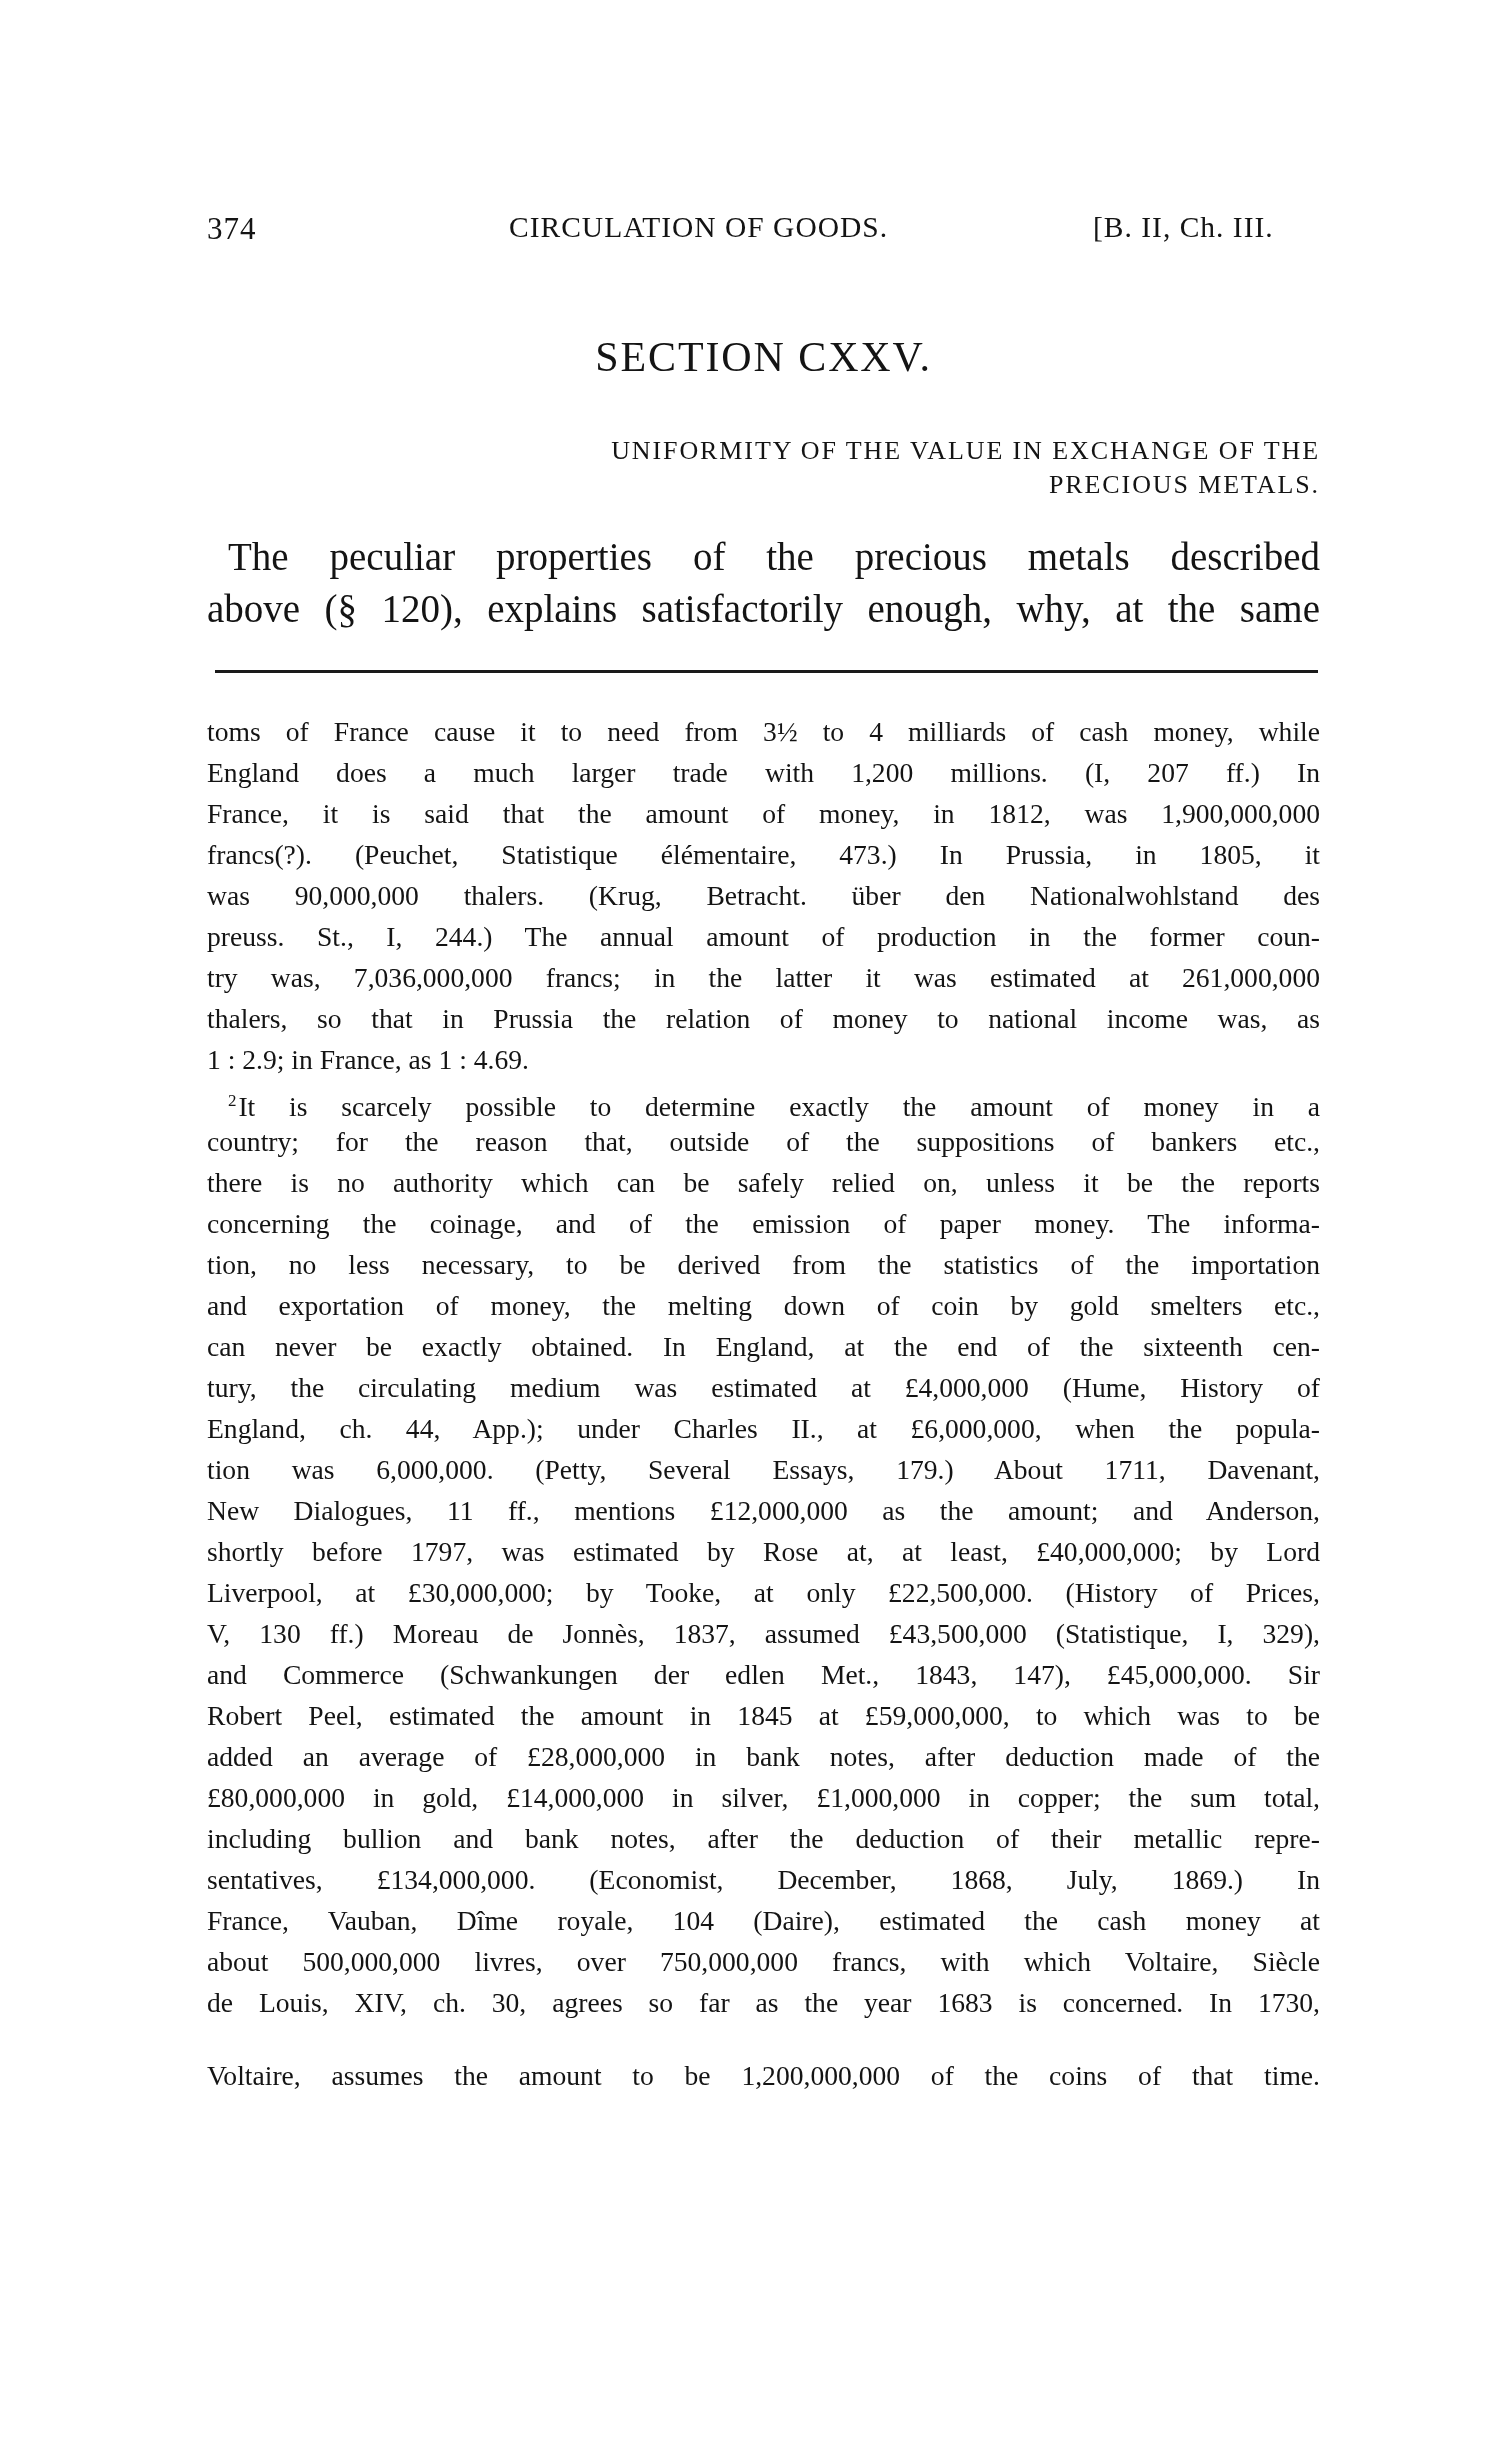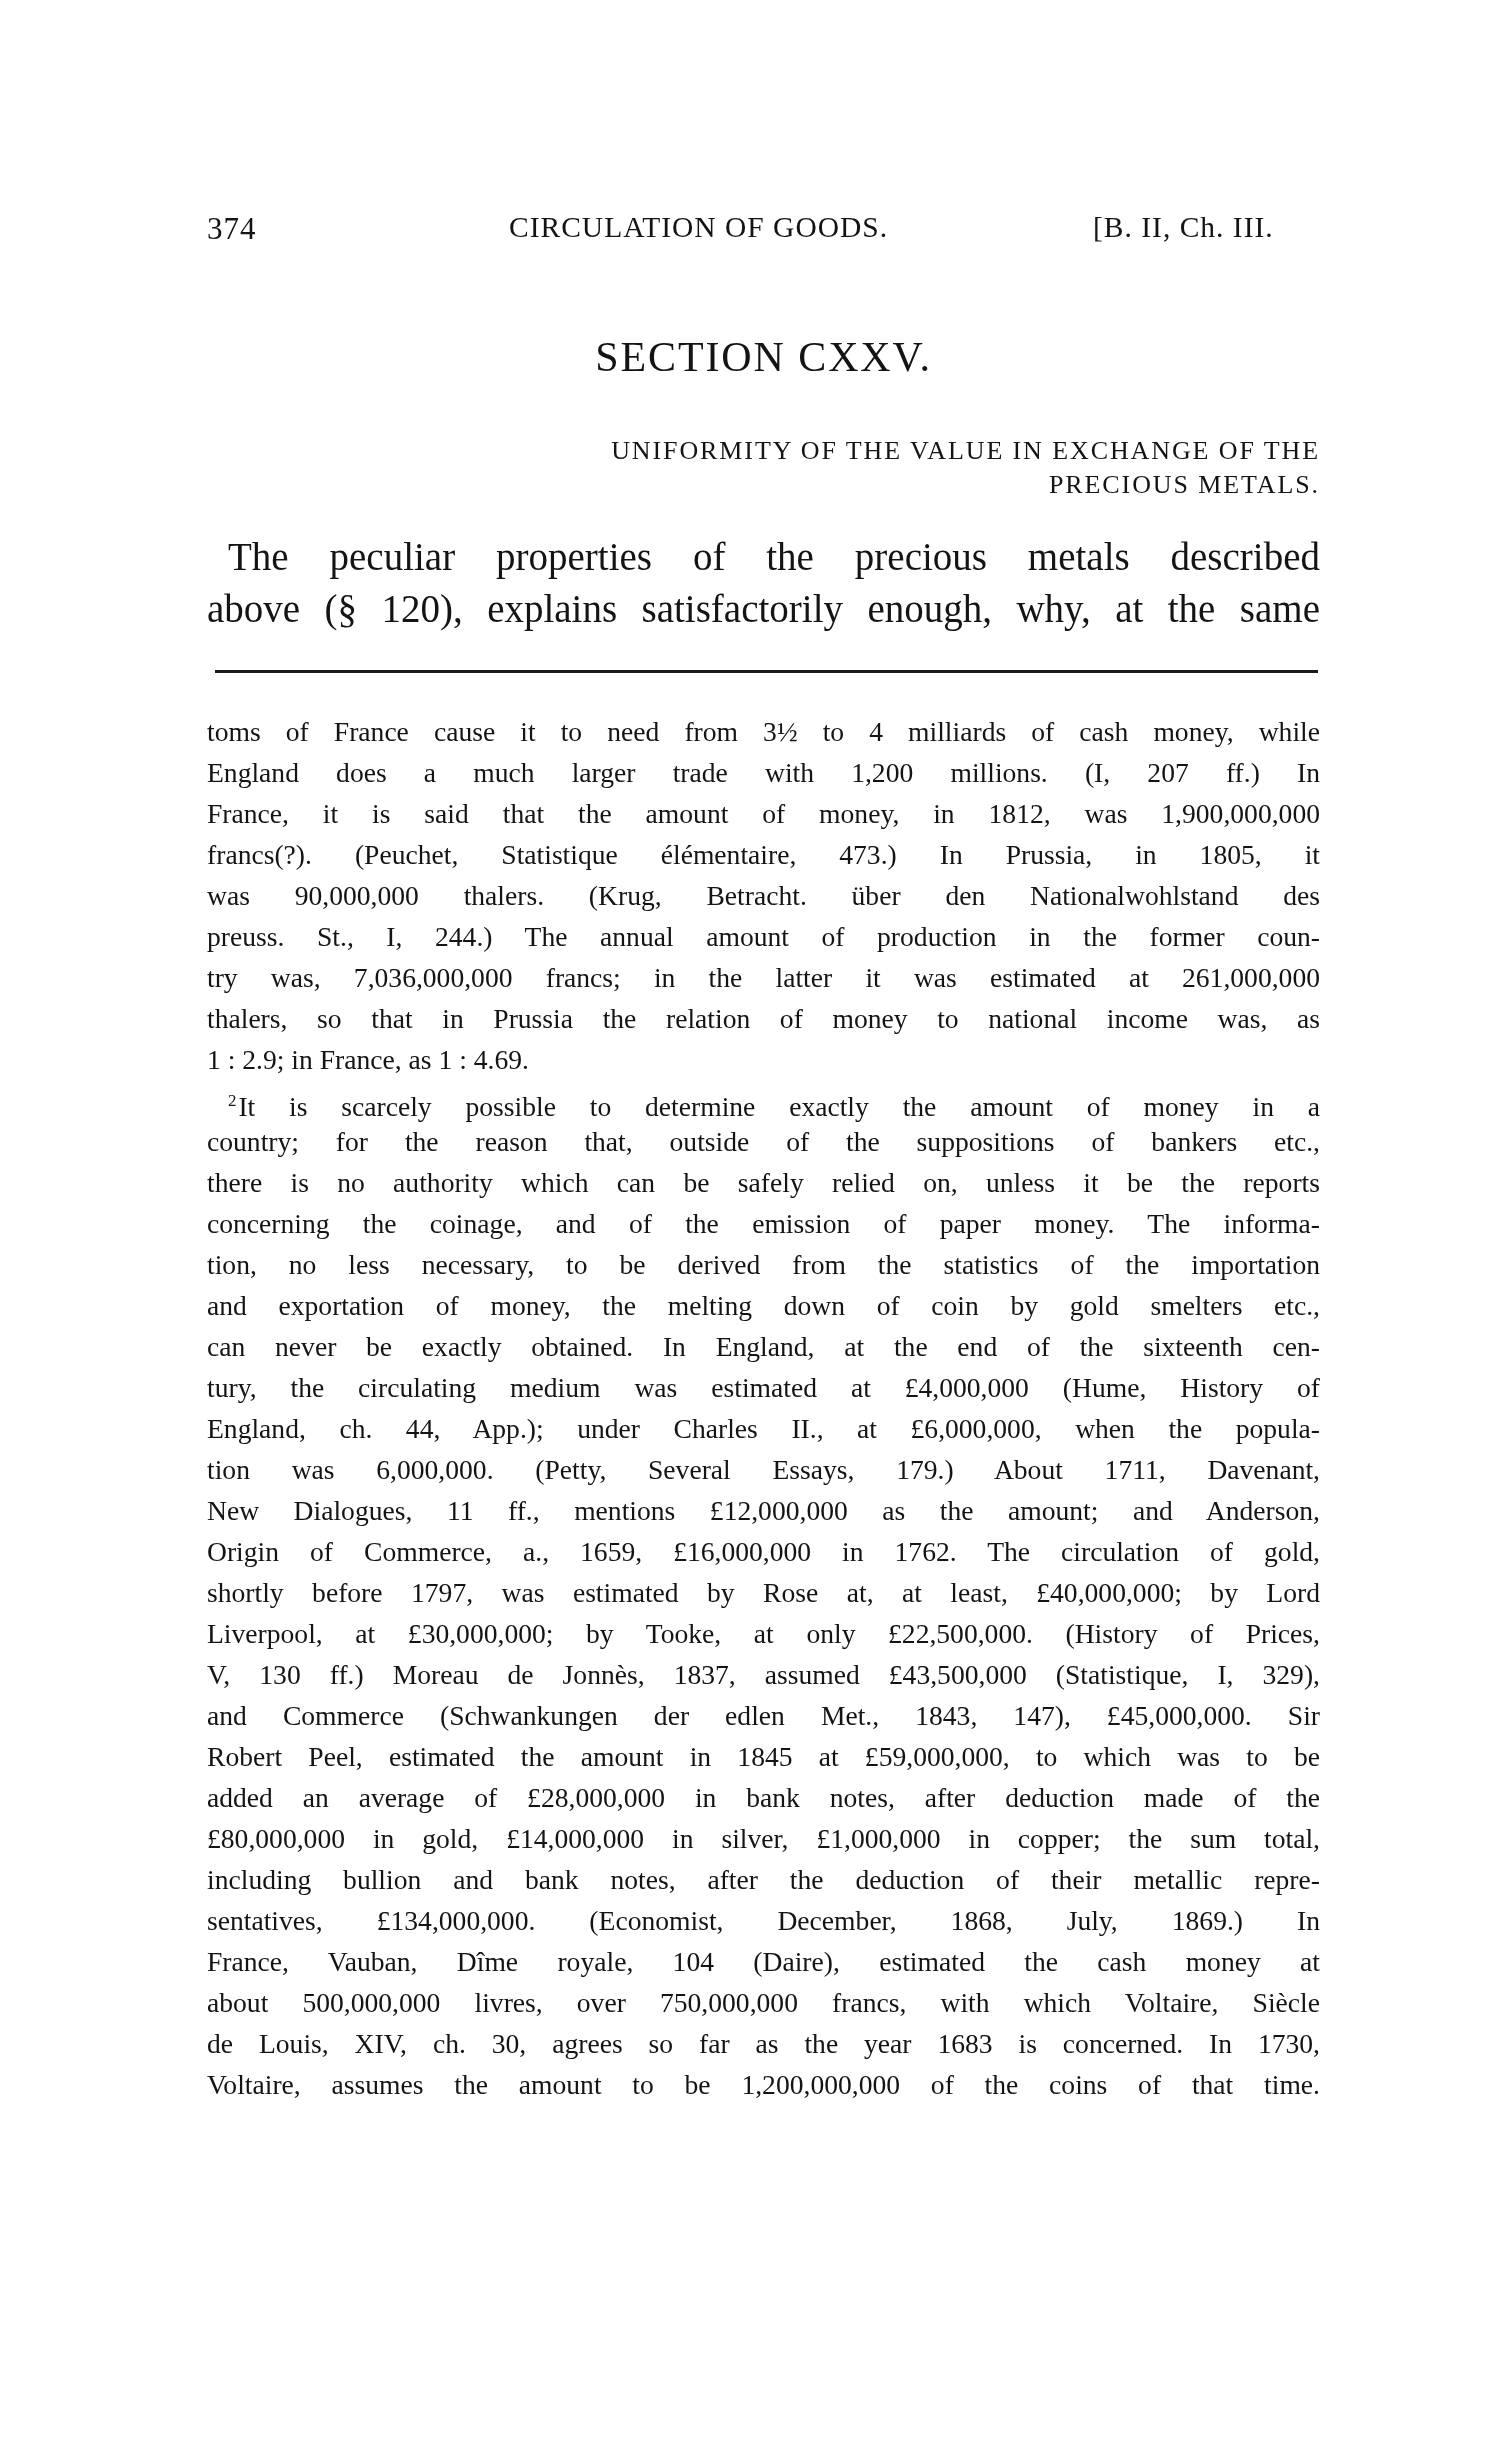--- a/index.html
+++ b/index.html
@@ -101,21 +101,21 @@
     display: block;
     text-align: justify;
     text-align-last: justify;
     white-space: nowrap;
     height: 41px;
   }
   .footnotes .line.last {
     text-align-last: left;
   }
   .footnotes .line.indent { text-indent: 21px; }
-  .footnotes .line.final { text-align-last: justify; }
+  .footnotes .line.final { text-align-last: justify; margin-top: 32px; }
   .fn-mark {
     font-size: 17px;
     vertical-align: 9.5px;
     margin-right: 1.9px;
   }
   .it { }
 </style>
 </head>
 <body>
 
@@ -155,21 +155,20 @@
       <span class="line"><span>country; for the reason that, outside of the suppositions of bankers etc.,</span></span>
       <span class="line"><span>there is no authority which can be safely relied on, unless it be the reports</span></span>
       <span class="line"><span>concerning the coinage, and of the emission of paper money. The informa-</span></span>
       <span class="line"><span>tion, no less necessary, to be derived from the statistics of the importation</span></span>
       <span class="line"><span>and exportation of money, the melting down of coin by gold smelters etc.,</span></span>
       <span class="line"><span>can never be exactly obtained. In England, at the end of the sixteenth cen-</span></span>
       <span class="line"><span>tury, the circulating medium was estimated at £4,000,000 (</span><span class="it">Hume</span><span>, History of</span></span>
       <span class="line"><span>England, ch. 44, App.); under Charles II., at £6,000,000, when the popula-</span></span>
       <span class="line"><span>tion was 6,000,000. (</span><span class="it">Petty</span><span>, Several Essays, 179.) About 1711, </span><span class="it">Davenant</span><span>,</span></span>
       <span class="line"><span>New Dialogues, 11 ff., mentions £12,000,000 as the amount; and </span><span class="it">Anderson</span><span>,</span></span>
-      <span class="line"><span>Origin of Commerce, a., 1659, £16,000,000 in 1762. The circulation of gold,</span></span>
       <span class="line"><span>shortly before 1797, was estimated by </span><span class="it">Rose</span><span> at, at least, £40,000,000; by Lord</span></span>
       <span class="line"><span class="it">Liverpool</span><span>, at £30,000,000; by </span><span class="it">Tooke</span><span>, at only £22,500,000. (History of Prices,</span></span>
       <span class="line"><span>V, 130 ff.) </span><span class="it">Moreau de Jonnès</span><span>, 1837, assumed £43,500,000 (Statistique, I, 329),</span></span>
       <span class="line"><span>and </span><span class="it">Commerce</span><span> (Schwankungen der edlen Met., 1843, 147), £45,000,000. </span><span class="it">Sir</span></span>
       <span class="line"><span class="it">Robert Peel</span><span>, estimated the amount in 1845 at £59,000,000, to which was to be</span></span>
       <span class="line"><span>added an average of £28,000,000 in bank notes, after deduction made of the</span></span>
       <span class="line"><span>£80,000,000 in gold, £14,000,000 in silver, £1,000,000 in copper; the sum total,</span></span>
       <span class="line"><span>including bullion and bank notes, after the deduction of their metallic repre-</span></span>
       <span class="line"><span>sentatives, £134,000,000. (Economist, December, 1868, July, 1869.) In</span></span>
       <span class="line"><span>France, </span><span class="it">Vauban</span><span>, Dîme royale, 104 (Daire), estimated the cash money at</span></span>

